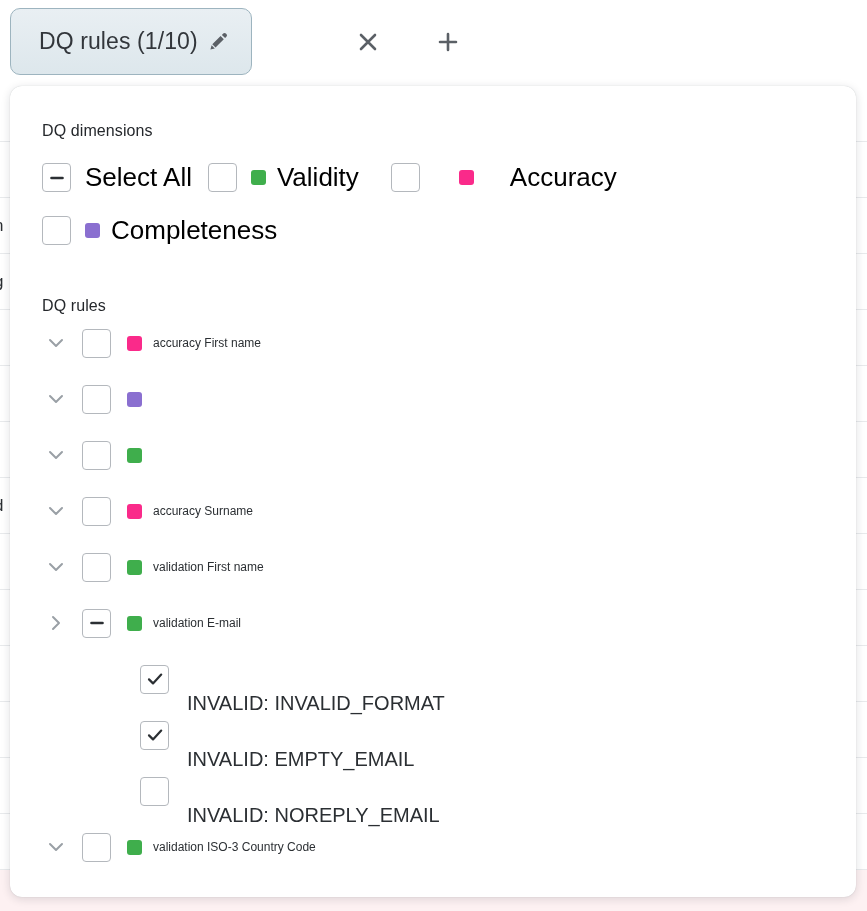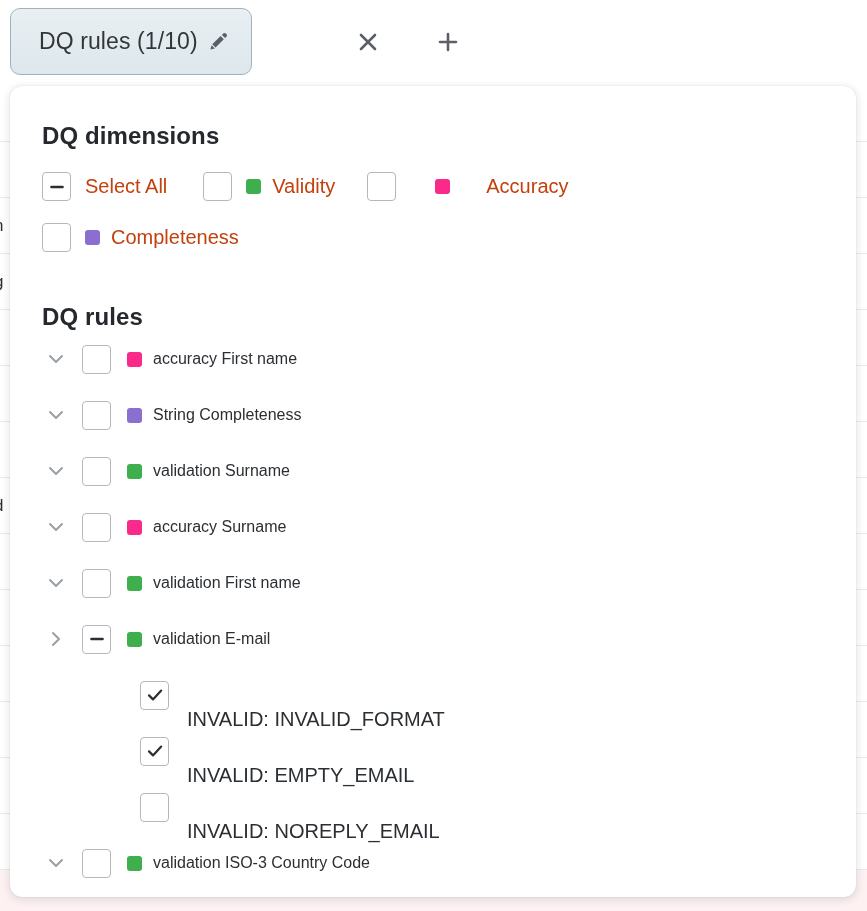--- a/index.html
+++ b/index.html
@@ -67,30 +67,30 @@
     position: absolute; left: 10px; top: 86px;
     width: 846px; height: 811px;
     background: #ffffff;
     border-radius: 12px;
     box-shadow: 0 2px 10px rgba(22,30,40,.14), 0 0 1px rgba(22,30,40,.22);
     z-index: 10;
     overflow: hidden;
     padding: 0 32px;
   }
   .section-title {
-    font-size: 24px; font-weight: bold; color: #25282c; letter-spacing: .1px;
+    font-size: 16px; font-weight: normal; color: #25282c; letter-spacing: .1px;
   }
   .dims-title { margin-top: 36px; }
 
   .dim-row { display: flex; align-items: center; margin-top: 22px; }
   .dim-item { display: flex; align-items: center; cursor: pointer; }
   .dim-item .cb { margin-right: 14px; }
-  .dim-gap-1 { margin-left: 36px; }
+  .dim-gap-1 { margin-left: 16px; }
   .dim-gap-2 { margin-left: 32px; gap: 25px; }
-  .dim-label { font-size: 20px; color: #c2410c; }
+  .dim-label { font-size: 26px; color: #000000; }
 
   
   .cb {
     width: 29px; height: 29px; min-width: 29px;
     border: 1.6px solid #b4b8bd; border-radius: 4px; background: #fff;
     display: flex; align-items: center; justify-content: center;
     cursor: pointer;
   }
   .cb svg { display: block; }
 
@@ -100,21 +100,21 @@
 
   
   .rules-head { margin-top: 51px; }
   .rule-row {
     display: flex; align-items: center; height: 56px; cursor: pointer;
   }
   .chev {
     width: 28px; min-width: 28px; display: flex; align-items: center; justify-content: center;
     margin-right: 12px; color: #9aa0a6; cursor: pointer;
   }
-  .rule-label { font-size: 16px; color: #2b2f33; white-space: nowrap; }
+  .rule-label { font-size: 12px; color: #2b2f33; white-space: nowrap; }
   .rule-row .cb { margin-right: 16px; }
 
   .child-row {
     display: flex; align-items: center; height: 56px; padding-left: 98px; cursor: pointer;
   }
   .child-row .cb { margin-right: 18px; }
   .child-label { font-size: 20px; color: #2b2f33; white-space: nowrap; margin-top: 48px; }
 </style>
 </head>
 <body>
@@ -259,31 +259,29 @@
           <span class="rule-label">accuracy First name</span>
         </div>
         <div class="rule-row">
           <span class="chev">
             <svg width="22" height="22" viewBox="0 0 22 22">
               <path d="M5 8 L11 14 L17 8" stroke="#9aa0a6" stroke-width="2" fill="none" stroke-linecap="round" stroke-linejoin="round"></path>
             </svg>
           </span>
           <span class="cb"></span>
           <span class="swatch" style="background:#8a6fd0"></span>
-          <span class="rule-label">String Completeness</span>
         </div>
         <div class="rule-row">
           <span class="chev">
             <svg width="22" height="22" viewBox="0 0 22 22">
               <path d="M5 8 L11 14 L17 8" stroke="#9aa0a6" stroke-width="2" fill="none" stroke-linecap="round" stroke-linejoin="round"></path>
             </svg>
           </span>
           <span class="cb"></span>
           <span class="swatch" style="background:#3fae4c"></span>
-          <span class="rule-label">validation Surname</span>
         </div>
         <div class="rule-row">
           <span class="chev">
             <svg width="22" height="22" viewBox="0 0 22 22">
               <path d="M5 8 L11 14 L17 8" stroke="#9aa0a6" stroke-width="2" fill="none" stroke-linecap="round" stroke-linejoin="round"></path>
             </svg>
           </span>
           <span class="cb"></span>
           <span class="swatch" style="background:#fa2a8a"></span>
           <span class="rule-label">accuracy Surname</span>

